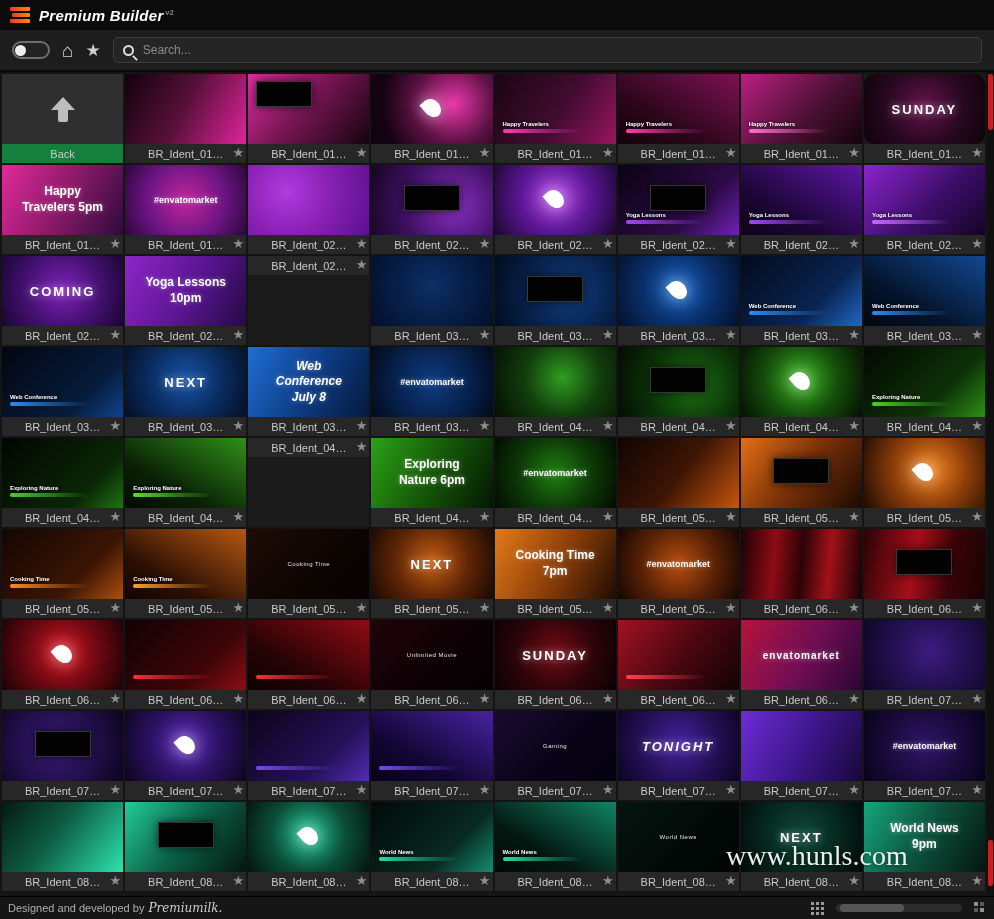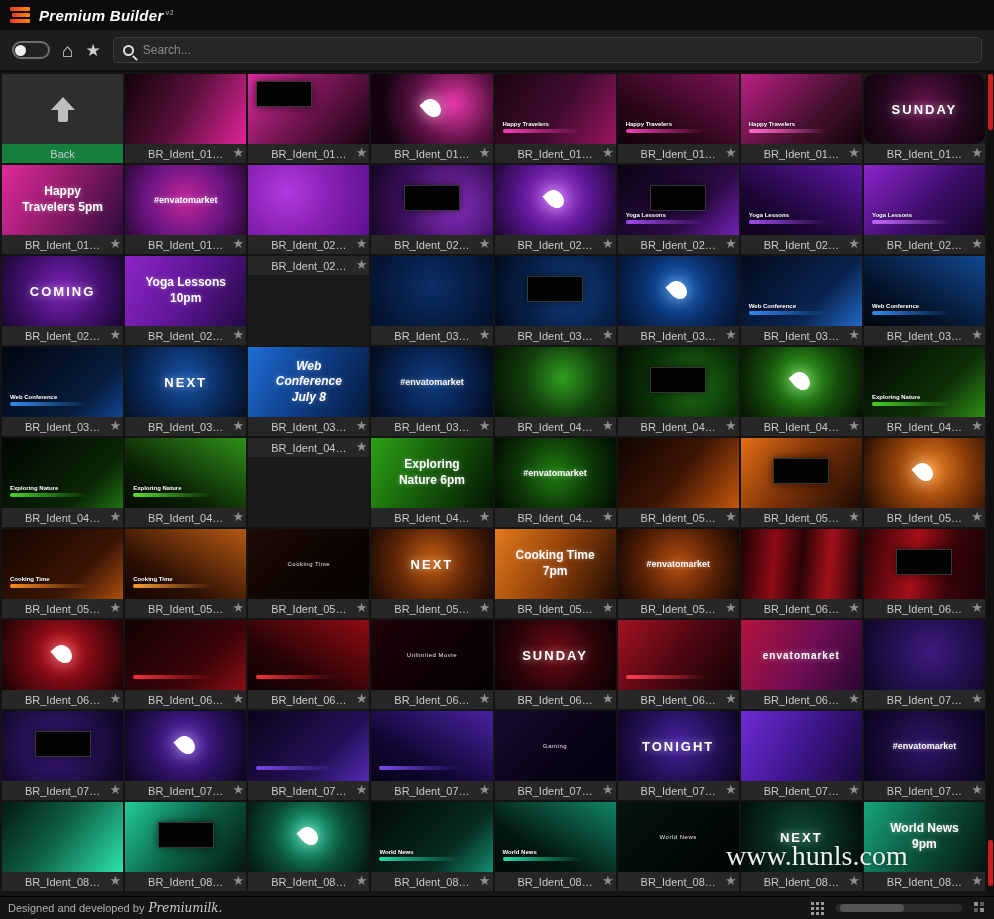--- a/index.html
+++ b/index.html
@@ -686,21 +686,21 @@
       <div class="cell">
         <div class="thumb" style="background: linear-gradient(135deg, rgb(23, 11, 48) 0%, rgb(9, 3, 22) 60%, rgb(4, 2, 16) 100%);">
           <div class="ov ov-small">Gaming</div>
         </div>
         <div class="labelbar">
           <span class="lbl">BR_Ident_07…</span>
           <span class="fav">★</span>
         </div>
       </div>
       <div class="cell">
-        <div class="thumb" style="background: radial-gradient(circle at 50% 46%, rgb(70, 34, 160) 0%, rgb(37, 16, 88) 52%, rgb(11, 4, 32) 100%);">
+        <div class="thumb" style="background: radial-gradient(circle at 50% 46%, rgb(70, 34, 160) 0%, rgb(37, 16, 88) 52%, rgb(11, 4, 32) 100%); font-style: italic;">
           <div class="ov ov-title">TONIGHT</div>
         </div>
         <div class="labelbar">
           <span class="lbl">BR_Ident_07…</span>
           <span class="fav">★</span>
         </div>
       </div>
       <div class="cell">
         <div class="thumb" style="background: linear-gradient(118deg, rgb(110, 44, 214) 0%, rgb(62, 22, 140) 52%, rgb(23, 8, 56) 100%);"></div>
         <div class="labelbar">

